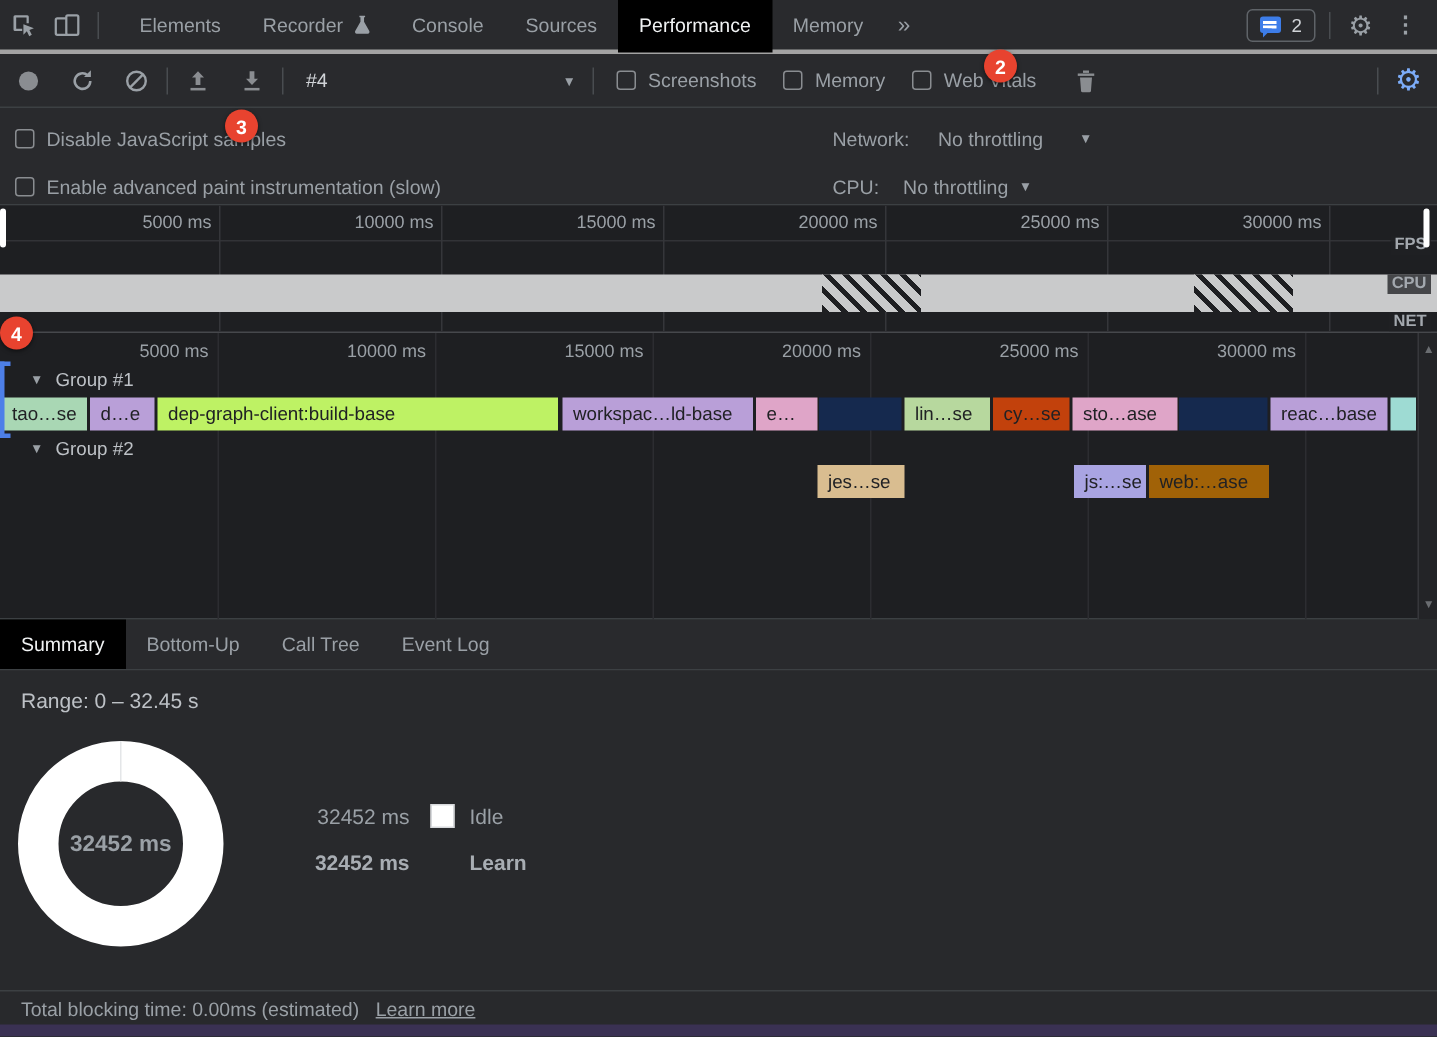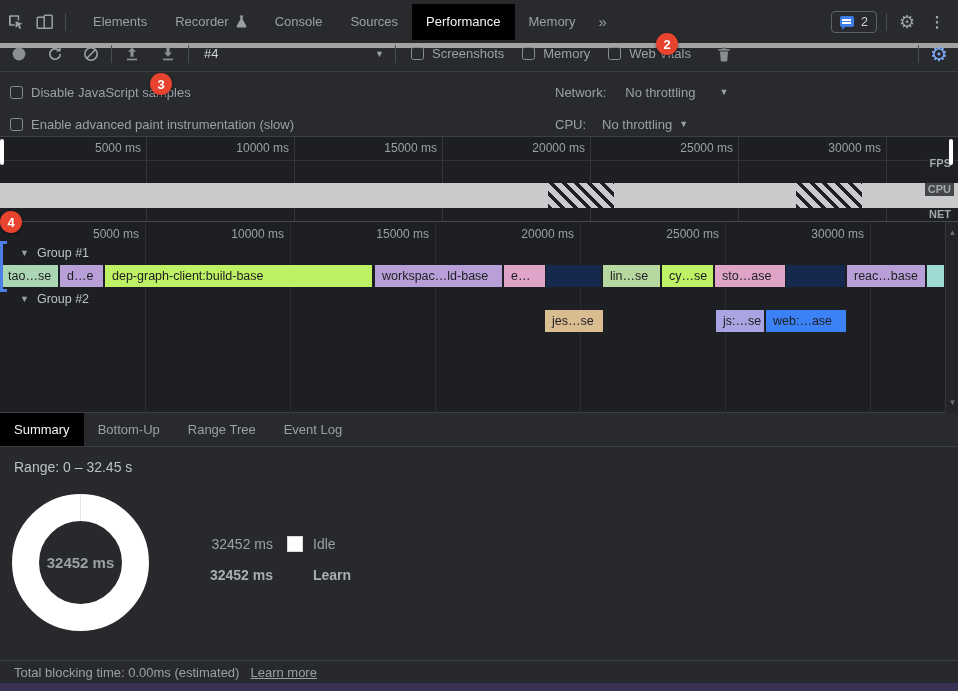--- a/index.html
+++ b/index.html
@@ -2,21 +2,21 @@
 <html><head>
 <meta charset="utf-8">
 <style>
   *{box-sizing:border-box;margin:0;padding:0}
   html,body{width:958px;height:691px;overflow:hidden}
   body{background:#292a2d;font-family:"Liberation Sans",sans-serif;color:#9aa0a6;font-size:13px}
   #root{position:relative;width:958px;height:691px}
   .sect{position:absolute;left:0;width:958px}
 
   
-  #topbar{top:0;height:48px;border-bottom:5px solid #a3a3a3;display:flex;align-items:center}
+  #topbar{top:0;height:36px;border-bottom:3px solid #a3a3a3;display:flex;align-items:center}
   .icon-btn{width:30px;height:26px;display:flex;align-items:center;justify-content:center;flex:0 0 auto}
   .vdiv{width:1px;height:18px;background:#494c50;margin:0 5px;flex:0 0 auto}
   #top-tabs{display:flex;align-items:stretch;height:36px;margin-left:8px}
   .tab{display:flex;align-items:center;padding:0 14px;font-size:13px;color:#9aa0a6;white-space:nowrap}
   .tab.active{background:#000;color:#f1f3f4}
   .tab .flask{margin-left:7px;display:flex}
   .more-tabs{display:flex;align-items:center;padding:0 9px;font-size:15px;color:#9aa0a6}
   #topbar-right{margin-left:auto;display:flex;align-items:center;margin-right:6px}
   .fb-pill{display:flex;align-items:center;border:1px solid #5f6368;border-radius:4px;height:22px;padding:0 8px;margin-right:4px}
   .fb-bubble{position:relative;width:14px;height:11px;background:#3d7de9;border-radius:2px;margin-right:7px}
@@ -288,44 +288,44 @@
           <span class="tri">▼</span>
           <span>Group #1</span>
         </div>
         <div class="bar" title="tao…se" style="left: 1px; top: 43px; width: 57px; background: rgb(169, 215, 180);"><span>tao…se</span></div>
         <div class="bar" title="d…e" style="left: 60px; top: 43px; width: 43px; background: rgb(185, 159, 216);"><span>d…e</span></div>
         <div class="bar" title="dep-graph-client:build-base" style="left: 105px; top: 43px; width: 267px; background: #bef264;"><span>dep-graph-client:build-base</span></div>
         <div class="bar" title="workspac…ld-base" style="left: 375px; top: 43px; width: 127px; background: rgb(185, 159, 216);"><span>workspac…ld-base</span></div>
         <div class="bar" title="e…" style="left: 504px; top: 43px; width: 41px; background: rgb(223, 165, 200);"><span>e…</span></div>
         <div class="bar" title="" style="left: 546px; top: 43px; width: 55px; background: rgb(21, 41, 78);"></div>
         <div class="bar" title="lin…se" style="left: 603px; top: 43px; width: 57px; background: rgb(183, 216, 158);"><span>lin…se</span></div>
-        <div class="bar" title="cy…se" style="left: 662px; top: 43px; width: 51px; background: #bef264;"><span>cy…se</span></div>
+        <div class="bar" title="cy…se" style="left: 662px; top: 43px; width: 51px; background: #c2410c;"><span>cy…se</span></div>
         <div class="bar" title="sto…ase" style="left: 715px; top: 43px; width: 70px; background: rgb(223, 165, 200);"><span>sto…ase</span></div>
         <div class="bar" title="" style="left: 786px; top: 43px; width: 59px; background: rgb(21, 41, 78);"></div>
         <div class="bar" title="reac…base" style="left: 847px; top: 43px; width: 78px; background: rgb(185, 159, 216);"><span>reac…base</span></div>
         <div class="bar" title="" style="left: 927px; top: 43px; width: 17px; background: rgb(158, 219, 211);"></div>
         <div class="group-header" style="top: 70px;">
           <span class="tri">▼</span>
           <span>Group #2</span>
         </div>
         <div class="bar" title="jes…se" style="left: 545px; top: 88px; width: 58px; background: rgb(217, 189, 144);"><span>jes…se</span></div>
         <div class="bar" title="js:…se" style="left: 716px; top: 88px; width: 48px; background: rgb(169, 164, 226);"><span>js:…se</span></div>
-        <div class="bar" title="web:…ase" style="left: 766px; top: 88px; width: 80px; background: #3b82f6;"><span>web:…ase</span></div>
+        <div class="bar" title="web:…ase" style="left: 766px; top: 88px; width: 80px; background: #a16207;"><span>web:…ase</span></div>
       </div>
     <div class="blue-bracket"></div>
     <div class="vsb">
       <span class="arr" style="top:6px">▲</span>
       <span class="arr" style="bottom:6px">▼</span>
     </div>
   </div>
 
   <div id="btabs" class="sect">
       <div class="btab active">Summary</div>
       <div class="btab">Bottom-Up</div>
-      <div class="btab">Range Tree</div>
+      <div class="btab">Call Tree</div>
       <div class="btab">Event Log</div>
     </div>
 
   <div id="summary" class="sect">
     <div id="range-text">Range: 0 – 32.45 s</div>
     <div class="donut"></div>
     <div class="donut-seam"></div>
     <div id="donut-label">32452 ms</div>
     <div id="legend">
         <div class="lg-val">32452 ms</div>

